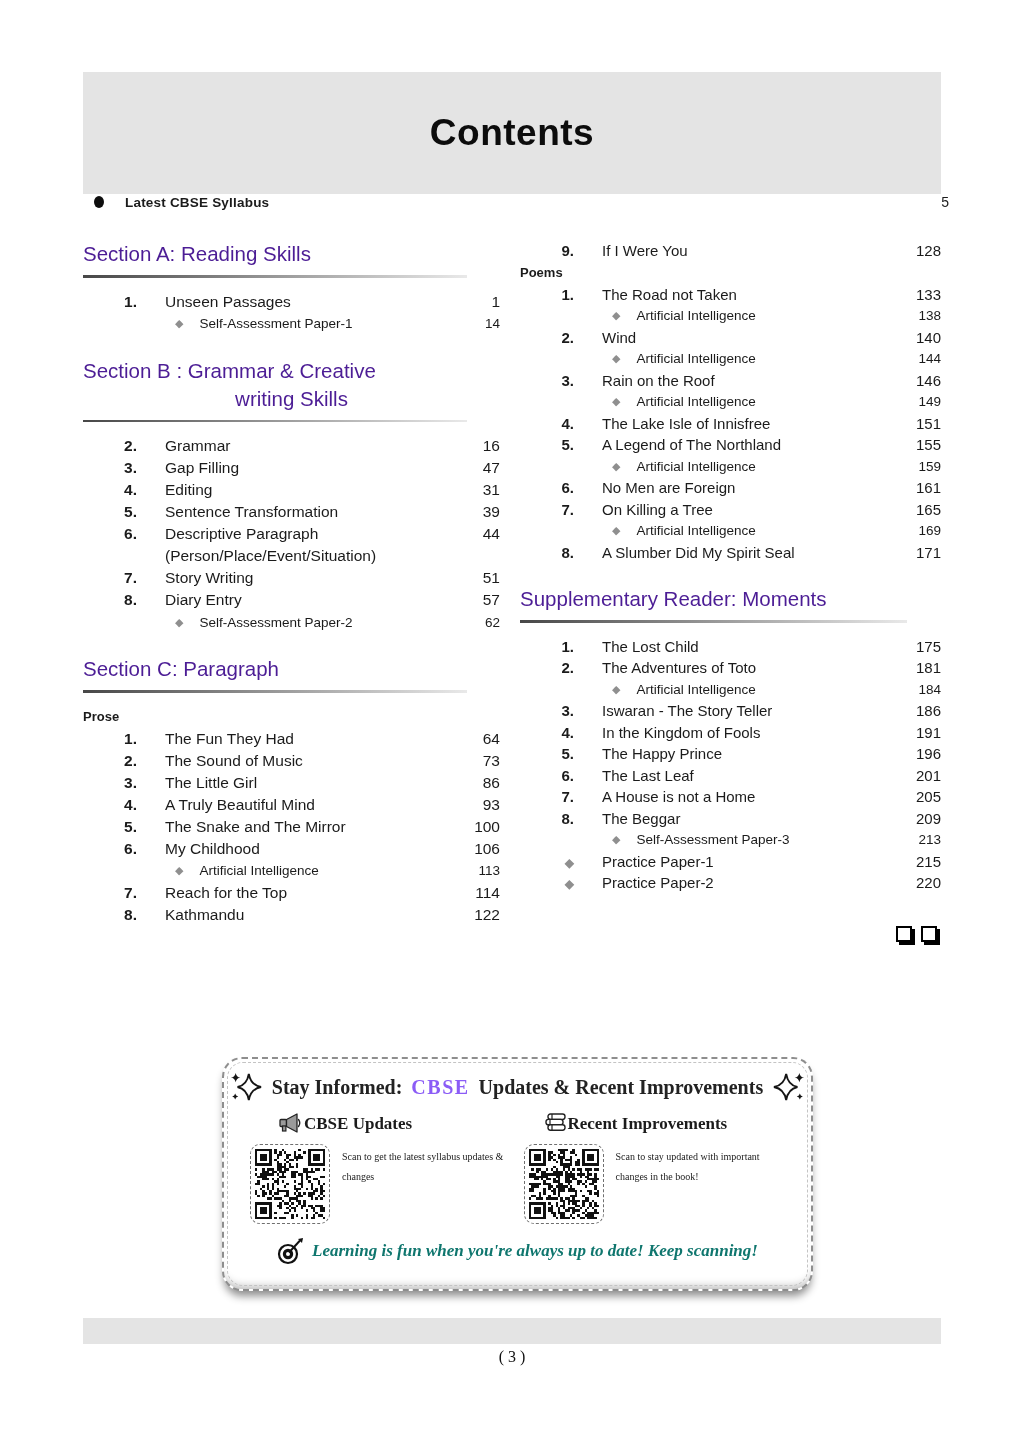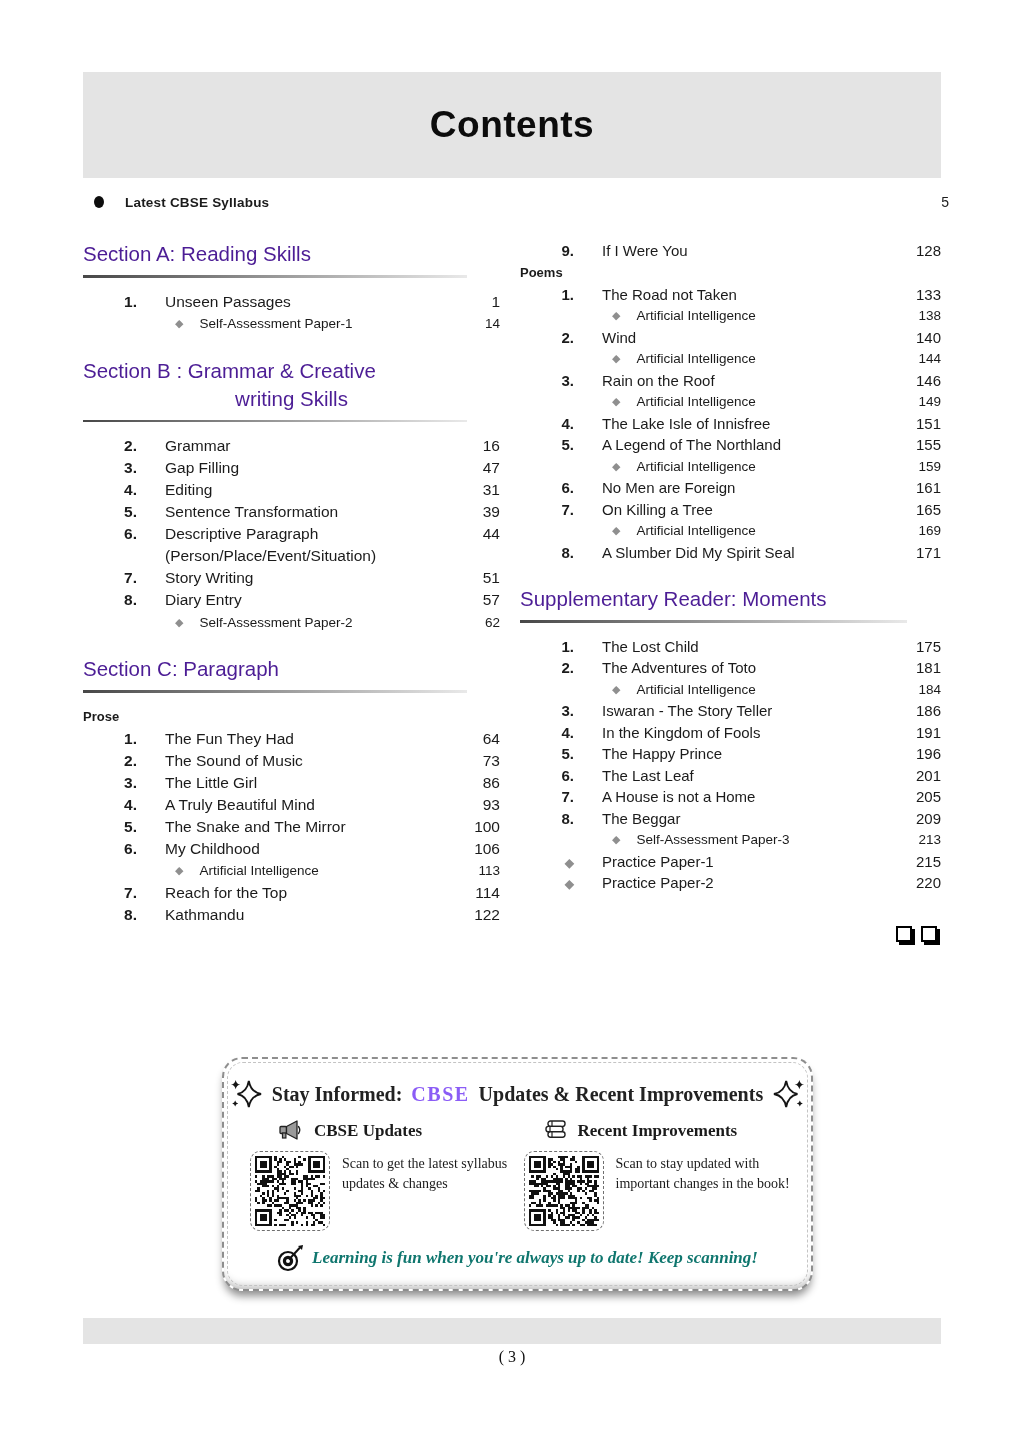--- a/index.html
+++ b/index.html
@@ -4,21 +4,21 @@
 <style>
   html,body { margin:0; padding:0; }
   body {
     width:1024px; height:1440px; position:relative; background:#ffffff;
     font-family:"Liberation Sans", sans-serif; color:#1b1b1b;
     -webkit-font-smoothing:antialiased;
   }
 
   
   .title-bar {
-    position:absolute; left:83px; top:72px; width:858px; height:106px;
+    position:absolute; left:83px; top:72px; width:858px; height:122px;
     background:#e4e4e4; display:flex; align-items:center; justify-content:center;
   }
   .title-bar h1 { margin:0; font-size:37px; font-weight:bold; color:#0c0c0c; letter-spacing:.5px; }
 
   .syllabus-row {
     position:absolute; left:91px; top:192px; width:858px; height:20px;
     display:flex; align-items:center;
   }
   .bullet { width:10px; height:12px; border-radius:50%; background:#0d0d0d; margin-left:3px; margin-right:21px; flex:none; }
   .syl-label { font-weight:bold; font-size:13.5px; letter-spacing:.2px; }
@@ -59,35 +59,35 @@
   .info-box {
     position:absolute; left:222px; top:1057px; width:591px; height:234px;
     background:#ffffff; border:2.5px dashed #8e8e8e; border-radius:20px;
     box-shadow:0 7px 9px -2px rgba(0,0,0,.45), inset 0 -9px 10px -7px rgba(0,0,0,.30);
     box-sizing:border-box; font-family:"Liberation Serif", serif;
   }
   .info-box::before {
     content:""; position:absolute; inset:3px; border:1px dashed #c4c4c4; border-radius:16px; pointer-events:none;
   }
   .ib-title {
-    margin-top:19px; display:flex; align-items:center; justify-content:center; gap:9px;
+    margin-top:12px; display:flex; align-items:center; justify-content:center; gap:9px;
     font-weight:bold; font-size:20px; color:#222;
   }
   .ib-title .brand { font-weight:600; letter-spacing:1.5px; color:#8b5cf6; }
   .ib-cols { display:flex; margin-top:10px; padding:0 20px; }
   .ib-col { width:50%; box-sizing:border-box; }
-  .ib-head { display:flex; align-items:center; gap:10px; font-weight:bold; font-size:17px; padding-left:34px; }
+  .ib-head { display:flex; align-items:center; font-weight:bold; font-size:17px; padding-left:34px; }
   .ib-col.right .ib-head { padding-left:26px; }
   .ib-row { display:flex; gap:12px; margin-top:9px; padding-left:6px; }
   .qr-box {
     width:70px; height:70px; flex:none; background:#fff;
     border:1.5px dashed #6f6f6f; border-radius:10px; padding:4px; box-sizing:content-box;
   }
   .qr-box svg { width:70px; height:70px; display:block; }
-  .ib-text { font-size:14px; line-height:19.5px; padding-top:3px; max-width:200px; }
+  .ib-text { font-size:10px; line-height:19.5px; padding-top:3px; max-width:200px; }
   .ib-footer {
     display:flex; justify-content:center; align-items:center; gap:7px; margin-top:13px;
     font-style:italic; font-weight:bold; font-size:17px; color:#0f766e;
   }
 
   
   .footer-bar { position:absolute; left:83px; top:1318px; width:858px; height:26px; background:#e4e4e4; }
   .page-num { position:absolute; left:0; top:1348px; width:1024px; text-align:center;
               font-family:"Liberation Serif", serif; font-size:16px; color:#111; }
 

